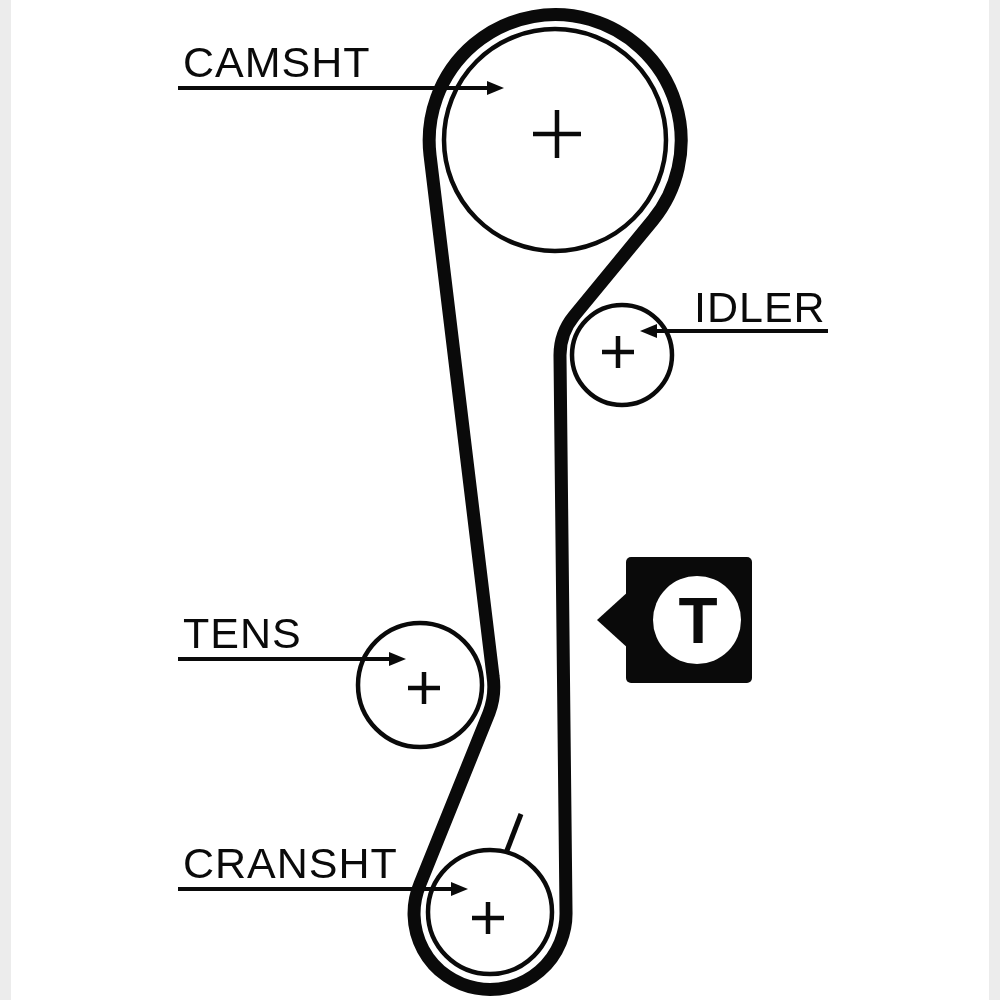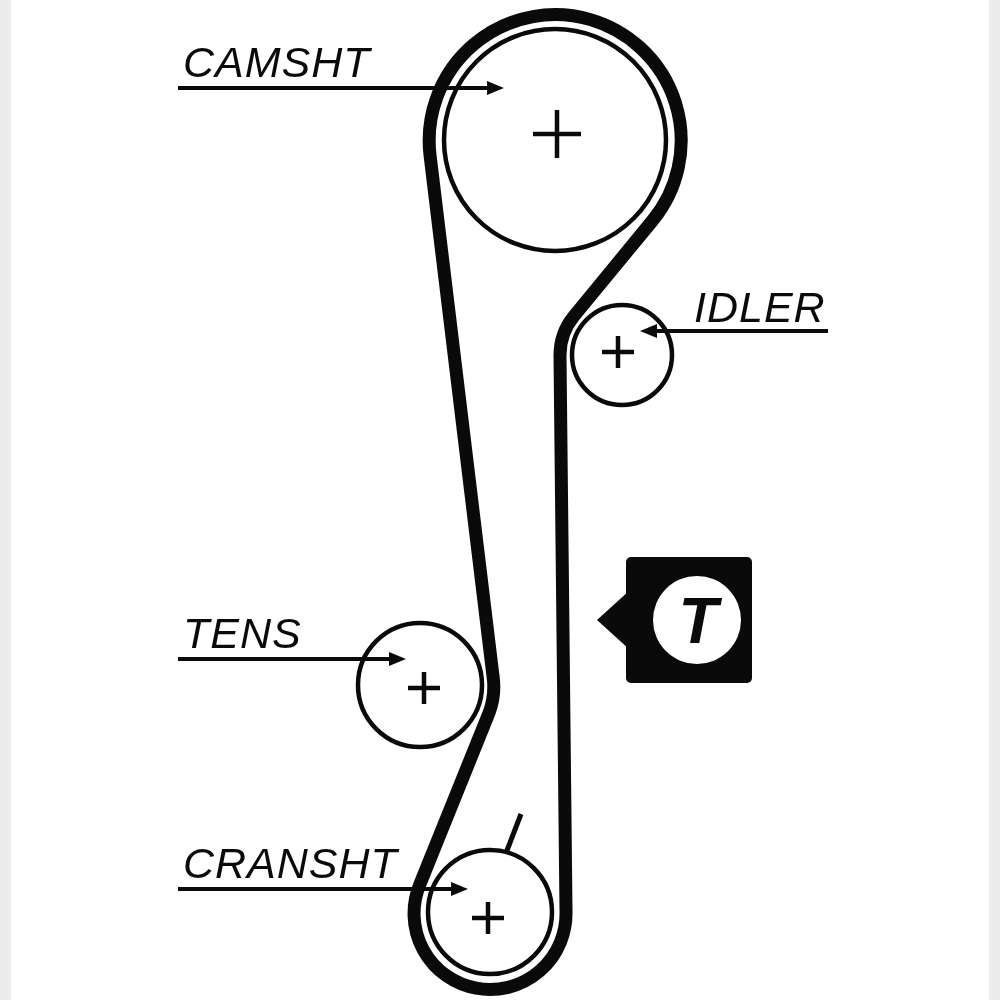--- a/index.html
+++ b/index.html
@@ -2,21 +2,20 @@
 <html><head>
 <meta charset="utf-8">
 <style>
   html, body { margin: 0; padding: 0; background: #ffffff; }
   .stage {
     position: relative;
     width: 1000px;
     height: 1000px;
     background: #f0abfc;
     overflow: hidden;
-    font-style: italic;
   }
   svg { display: block; }
   .lbl {
     font-family: "Liberation Sans", sans-serif;
     font-size: 43px;
     font-weight: 400;
     letter-spacing: 1px;
     fill: #0a0a0a;
   }
   .badge-t {

